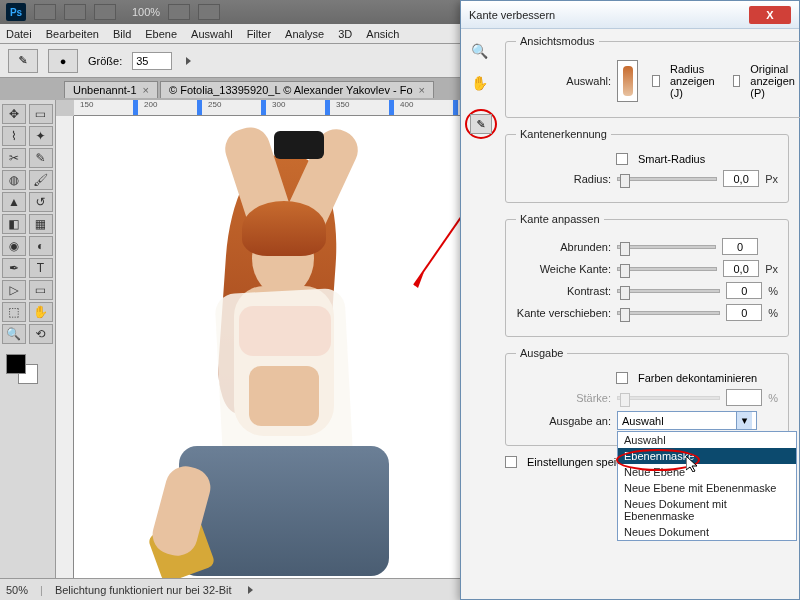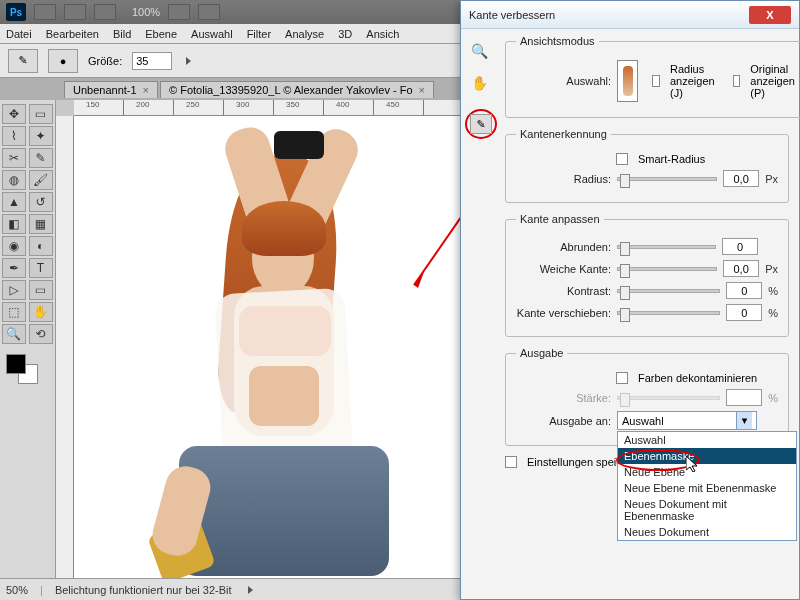--- a/index.html
+++ b/index.html
@@ -18,21 +18,21 @@
 .doc-tab { padding:2px 8px; background:#d0d0d0; border:1px solid #888; border-bottom:none; font-size:10px; }
 .doc-tab .x { margin-left:6px; color:#666; }
 .workspace { position:absolute; top:100px; left:0; right:0; bottom:22px; display:flex; }
 .tools { width:56px; background:#d8d8d8; border-right:1px solid #999; padding:4px 2px; display:grid; grid-template-columns:1fr 1fr; gap:2px; align-content:start; }
 .tools .t { width:24px; height:20px; background:#ccc; border:1px solid #999; display:flex;align-items:center;justify-content:center;font-size:12px;color:#333; }
 .tools .swatch { grid-column:1 / -1; height:34px; position:relative; margin-top:6px; }
 .swatch .fg{position:absolute;width:20px;height:20px;background:#000;border:1px solid #888;left:4px;top:2px;}
 .swatch .bg{position:absolute;width:20px;height:20px;background:#fff;border:1px solid #888;left:16px;top:12px;}
 .canvas-area { flex:1; background:#c8c8c8; position:relative; overflow:hidden; }
 .ruler-h { position:absolute;top:0;left:18px;right:0;height:16px;background:#eee;border-bottom:1px solid #888;display:flex; }
-.ruler-h div{width:50px;border-right:1px solid #3b82f6;font-size:8px;color:#555;padding-left:12px;}
+.ruler-h div{width:64px;border-right:5px solid #3b82f6;font-size:8px;color:#555;padding-left:6px;}
 .ruler-v { position:absolute;top:16px;left:0;width:18px;bottom:0;background:#eee;border-right:1px solid #888; }
 .canvas { position:absolute; top:16px; left:18px; width:440px; height:470px; background:#fff; }
 .figure { position:absolute; left:50px; top:10px; width:320px; height:440px; }
 .skin { position:absolute; background:#e8c2a0; }
 .hair { position:absolute; background:linear-gradient(#c76b2e,#a0431b); }
 .status-bar { position:absolute; bottom:0; left:0; right:0; height:22px; background:#e0e0e0; border-top:1px solid #999; display:flex; align-items:center; padding:0 6px; gap:12px; font-size:10px; color:#333; }
 .triangle-right { display:inline-block;width:0;height:0;border-top:4px solid transparent;border-bottom:4px solid transparent;border-left:5px solid #555;margin-left:4px; }
 
 .dialog { position:absolute; top:0; right:0; width:340px; height:600px; background:#f3f3f3; border:1px solid #6a8db0; box-shadow:-2px 2px 8px rgba(0,0,0,.3); }
 .dlg-title { height:28px; background:linear-gradient(#fff,#e0eaf4); border-bottom:1px solid #bcd; display:flex;align-items:center;padding:0 8px;color:#222; }

